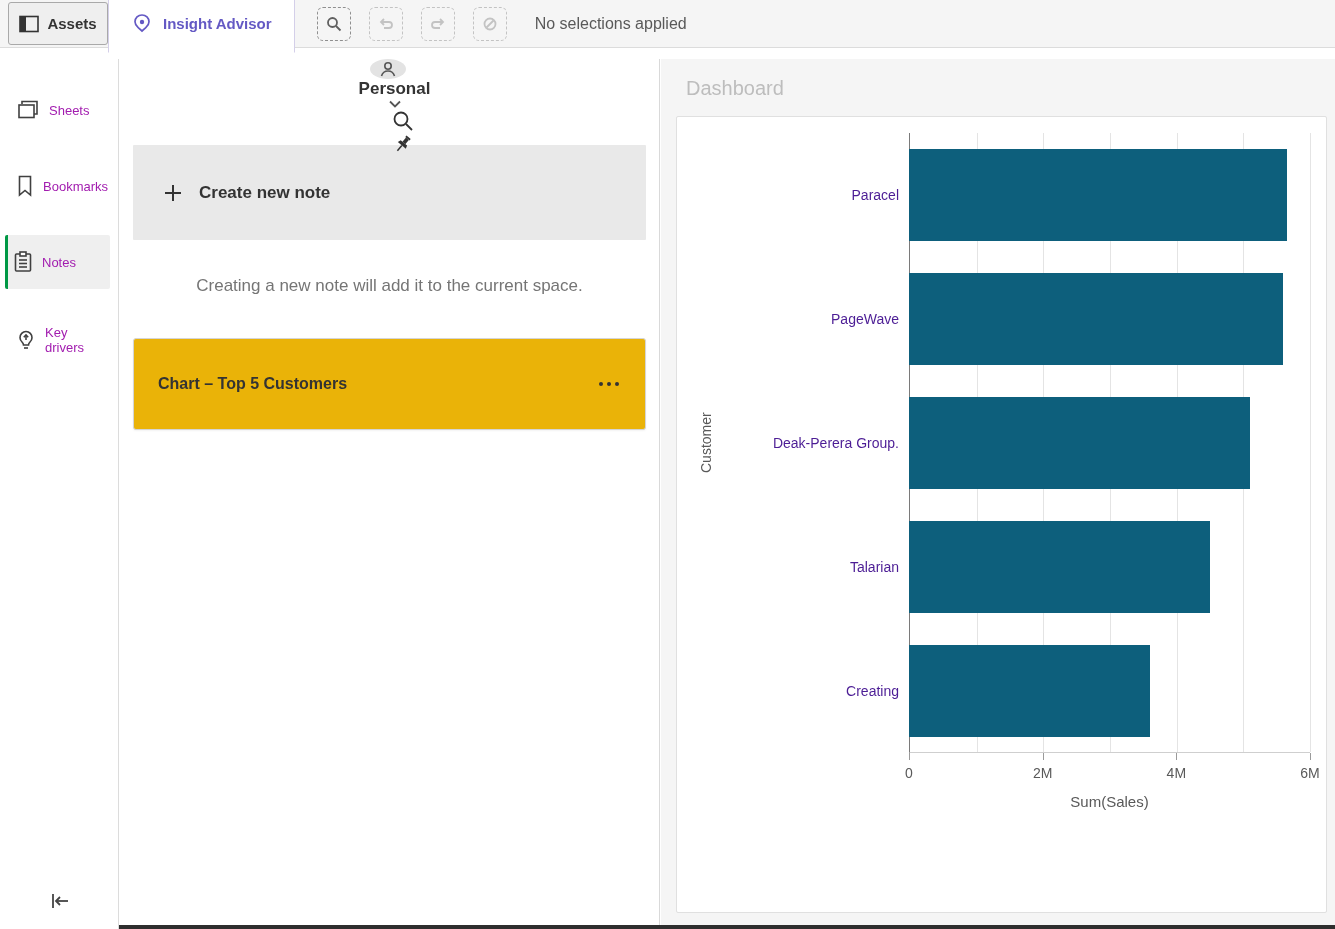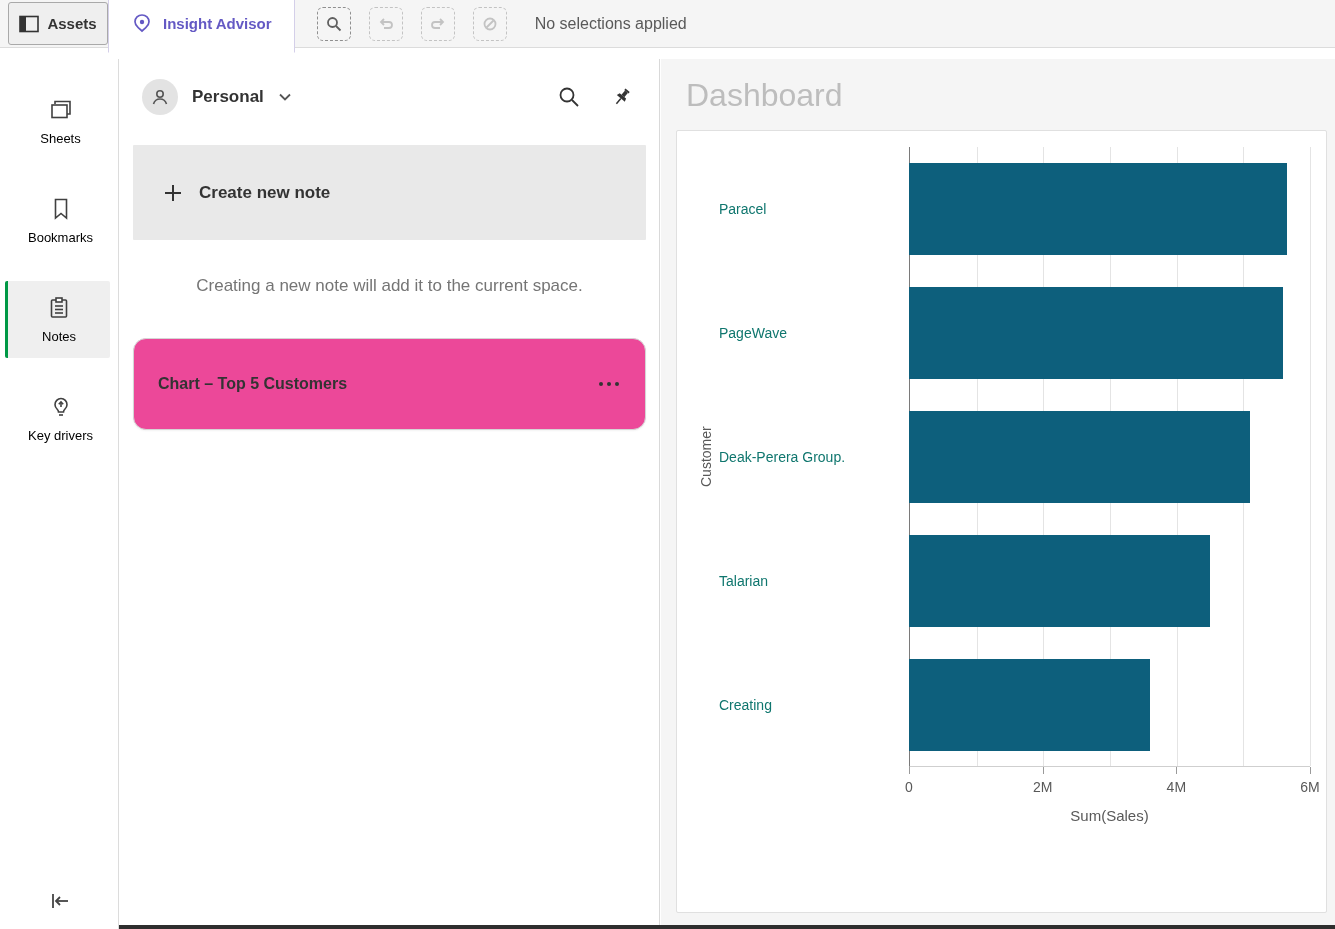--- a/index.html
+++ b/index.html
@@ -10,56 +10,56 @@
   .topbar { position:absolute; top:0; left:0; right:0; height:48px; background:#f5f5f5; border-bottom:1px solid #dcdcdc; display:flex; align-items:center; }
   .assets-btn { margin-left:8px; height:43px; width:100px; background:#efefef; border:1px solid #a9a9a9; border-radius:3px; display:flex; align-items:center; justify-content:center; gap:8px; font-size:15px; font-weight:bold; color:#333; cursor:pointer; }
   .ia-tab { height:59px; padding:0 22px; background:#ffffff; border:1px solid #d4cfe9; border-bottom:1px solid #ffffff; display:flex; align-items:center; gap:10px; color:#6459c4; font-size:15px; font-weight:bold; cursor:pointer; }
   .sel-tools { display:flex; align-items:center; gap:18px; margin-left:22px; }
   .sel-icon { width:34px; height:34px; border:1px dashed #c3c3c3; border-radius:6px; display:flex; align-items:center; justify-content:center; color:#c3c3c3; }
   .sel-icon.enabled { border-color:#8f8f8f; color:#5f5f5f; }
   .sel-status { margin-left:28px; font-size:16px; color:#595959; }
 
   
   .sidebar { position:absolute; top:59px; left:0; bottom:0; width:119px; background:#ffffff; border-right:1px solid #dcdcdc; display:flex; flex-direction:column; align-items:stretch; padding-top:24px; }
-  .side-item { display:flex; flex-direction:column; align-items:center; gap:8px; padding:14px 4px; margin:0 8px 22px 8px; border-left:3px solid transparent; border-radius:2px; font-size:13px; color:#000000; cursor:pointer; }
+  .side-item { display:flex; flex-direction:row; align-items:center; gap:8px; padding:14px 4px; margin:0 8px 22px 8px; border-left:3px solid transparent; border-radius:2px; font-size:13px; color:#a21caf; cursor:pointer; }
   .side-item .sicon { color:#404040; height:26px; display:flex; align-items:center; }
   .side-item.active { background:#efefef; border-left:3px solid #009845; margin-left:5px; }
   .collapse-btn { position:absolute; bottom:18px; left:0; width:119px; display:flex; justify-content:center; color:#444; cursor:pointer; }
 
   
   .notes-panel { position:absolute; top:59px; left:120px; bottom:4px; width:540px; background:#ffffff; border-right:1px solid #d9d9d9; }
-  .np-header { height:76px; display:flex; align-items:center; padding:0 26px 0 22px; }
+  .np-header { height:76px; display:flex; align-items:center; padding:0 26px 0 22px;flex-direction:column; }
   .avatar { width:36px; height:36px; border-radius:50%; background:#e3e3e3; display:flex; align-items:center; justify-content:center; color:#555; }
   .space-name { margin-left:14px; font-size:17px; font-weight:bold; color:#333; cursor:pointer; }
   .chev { margin-left:14px; color:#555; cursor:pointer; display:flex; }
   .np-header .spacer { flex:1; }
   .np-icon { color:#333; margin-left:30px; cursor:pointer; display:flex; }
   .create-note { margin:10px 13px 0 13px; height:95px; background:#e9e9e9; border-radius:1px; display:flex; align-items:center; padding-left:30px; gap:16px; cursor:pointer; }
   .create-note .plus { color:#333; display:flex; }
   .create-note .cn-label { font-size:17px; font-weight:bold; color:#333; }
   .np-hint { margin:36px 30px 0 30px; text-align:center; font-size:17px; color:#757575; }
-  .note-card { margin:42px 13px 0 13px; height:92px; background:#ec4899; border:1px solid #d5d5d5; border-radius:13px; box-shadow:0 1px 2px rgba(0,0,0,0.05); display:flex; align-items:center; padding:0 24px; cursor:pointer; }
+  .note-card { margin:42px 13px 0 13px; height:92px; background:#eab308; border:1px solid #d5d5d5; border-radius:3px; box-shadow:0 1px 2px rgba(0,0,0,0.05); display:flex; align-items:center; padding:0 24px; cursor:pointer; }
   .note-card .nc-title { font-size:16px; font-weight:bold; color:#333; }
   .note-card .spacer { flex:1; }
   .more-dots { display:flex; gap:4px; padding:6px 2px; cursor:pointer; }
   .more-dots i { width:4px; height:4px; border-radius:50%; background:#333; }
 
   
   .main-panel { position:absolute; top:59px; left:661px; right:0; bottom:4px; background:#f5f5f5; display:flex; flex-direction:column; padding:14px 8px 12px 15px; }
-  .dash-title { font-size:32px; color:#bdbdbd; margin:4px 0 16px 10px; font-weight:400; }
+  .dash-title { font-size:20px; color:#bdbdbd; margin:4px 0 16px 10px; font-weight:400; }
   .chart-card { flex:1; background:#ffffff; border:1px solid #e0e0e0; border-radius:2px; padding:16px; display:flex; flex-direction:column; }
   .chart-title { font-size:19px; font-weight:bold; color:#404040; margin:2px 0 12px 2px; }
   .chart-body { display:flex; flex:1; }
   .ylabel { width:26px; height:620px; display:flex; align-items:center; justify-content:center; writing-mode:vertical-rl; transform:rotate(180deg); font-size:14px; color:#595959; }
   .plot-zone { flex:1; position:relative; }
   .grid-layer { position:absolute; left:190px; right:0; top:0; height:620px; border-left:1px solid #7a7a7a; border-bottom:1px solid #cfcfcf; }
   .gridline { position:absolute; top:0; bottom:0; width:1px; background:#e4e4e4; }
   .rows { position:relative; }
   .bar-row { display:flex; align-items:center; height:124px; }
-  .bar-label { width:190px; padding-right:10px; font-size:14px; color:#0f766e; }
+  .bar-label { width:190px; padding-right:10px; text-align:right; font-size:14px; color:#4c1d95; }
   .bar-track { flex:1; height:92px; }
   .bar { height:100%; }
   .x-axis { position:relative; margin-left:190px; height:32px; }
   .tickmark { position:absolute; top:0; width:1px; height:7px; background:#9a9a9a; }
   .ticklabel { position:absolute; top:12px; transform:translateX(-50%); font-size:14px; color:#595959; }
   .xlabel { margin-left:190px; text-align:center; font-size:15px; color:#595959; padding-top:8px; }
 
   .bottom-strip { position:absolute; bottom:0; left:119px; right:0; height:4px; background:#2e2e2e; }
 
   svg { display:block; }

